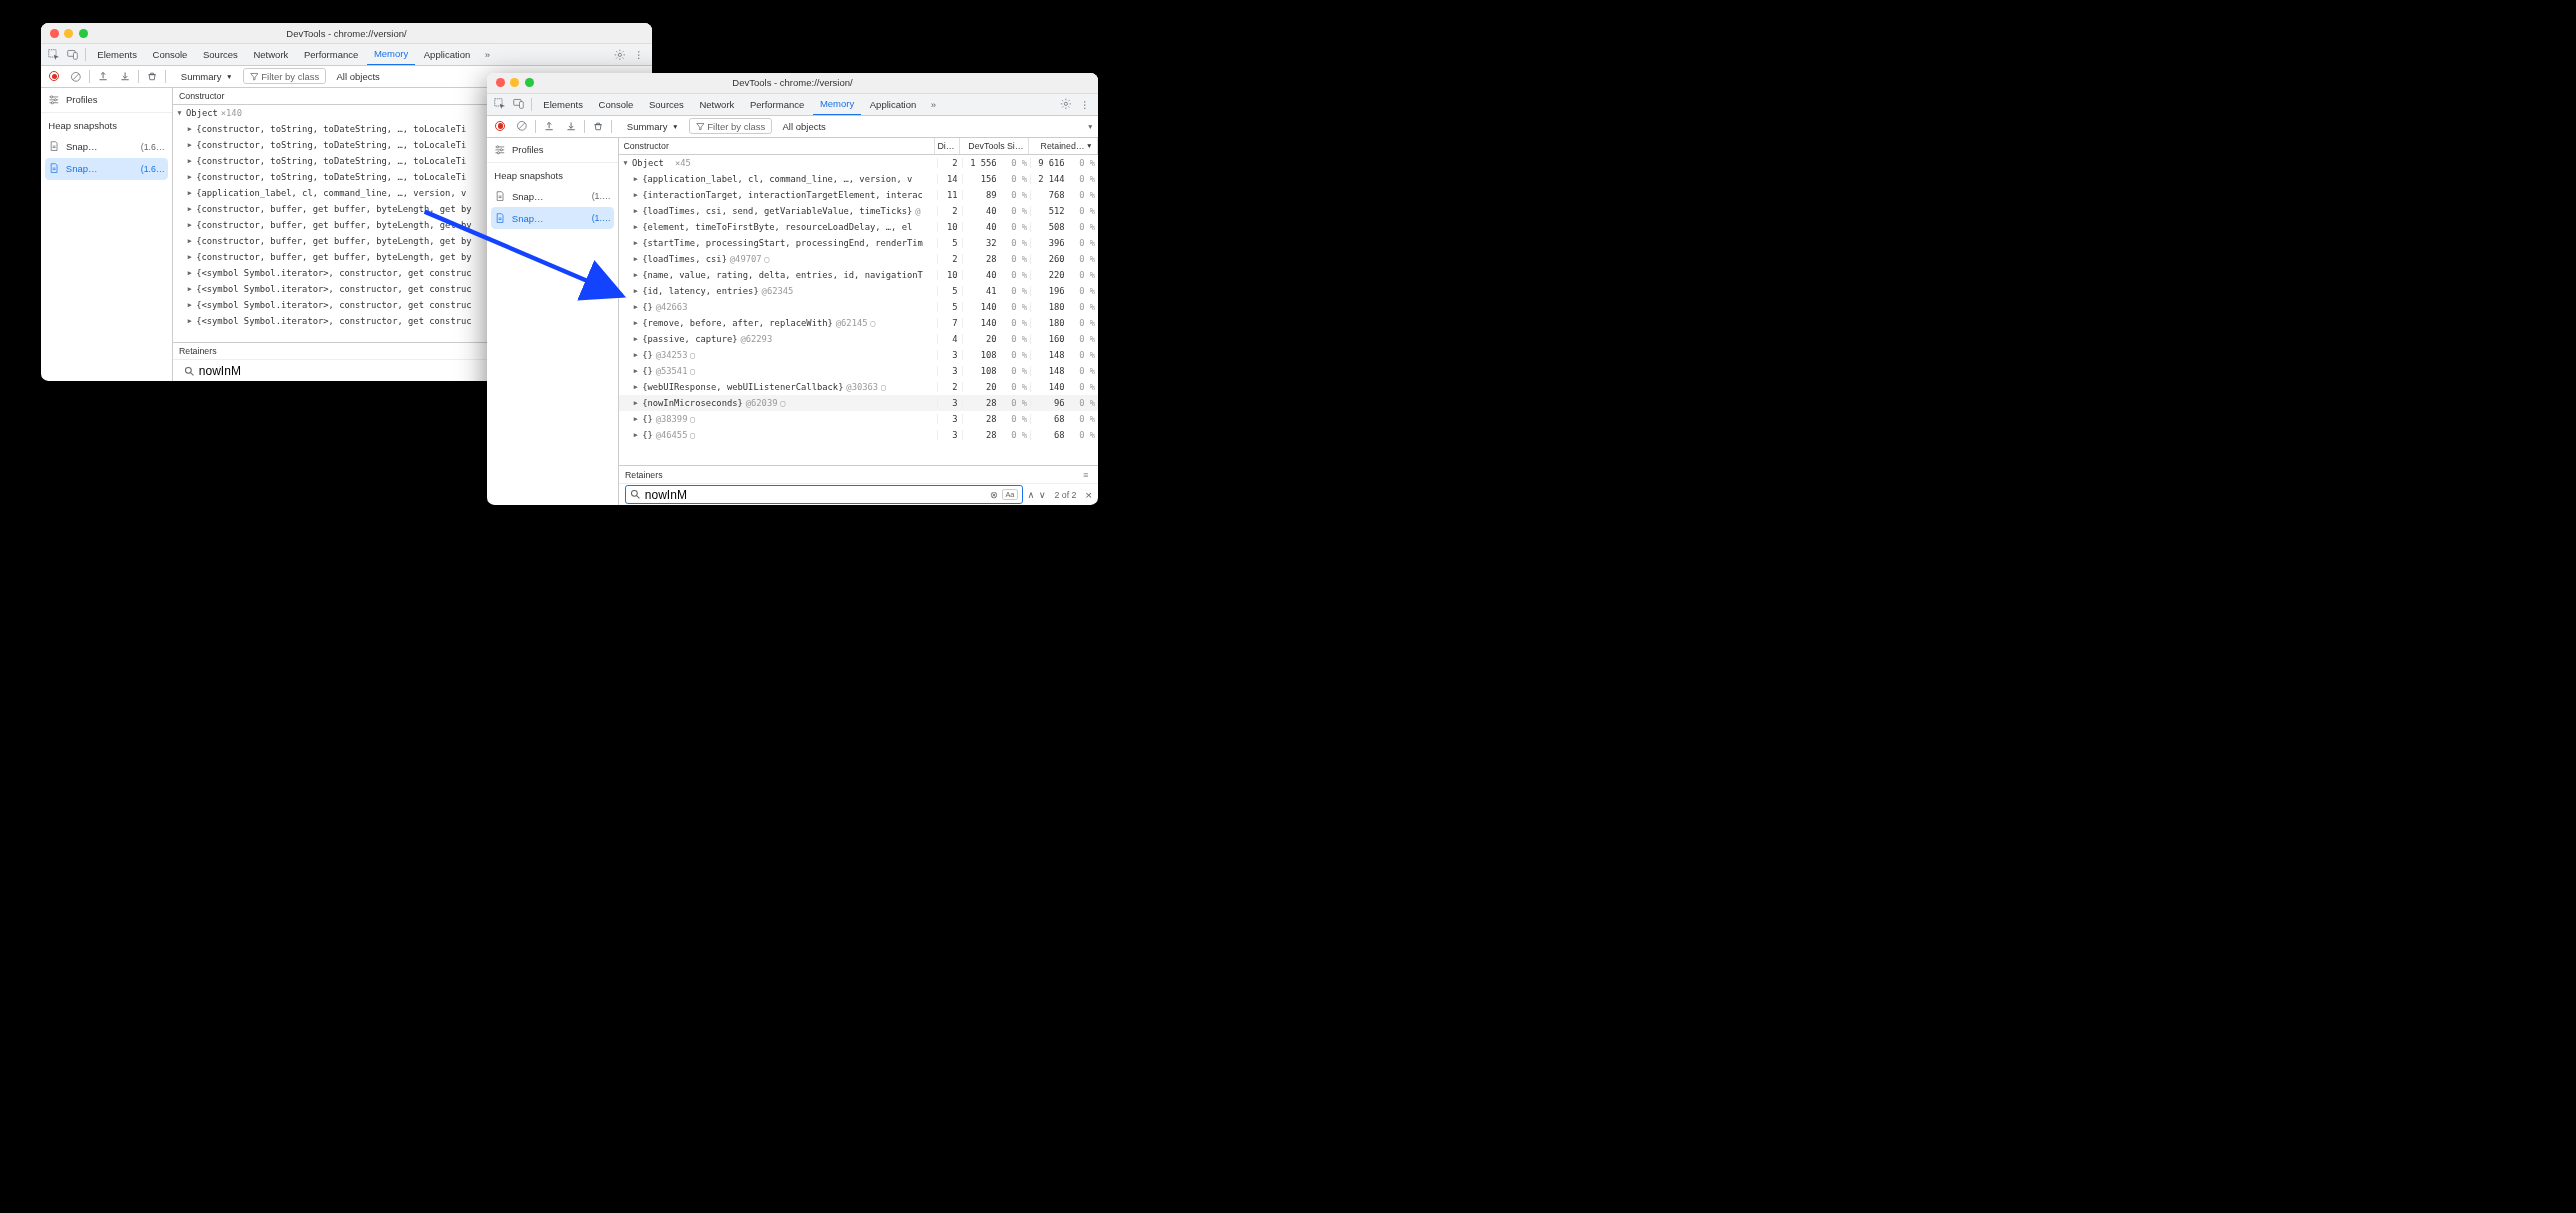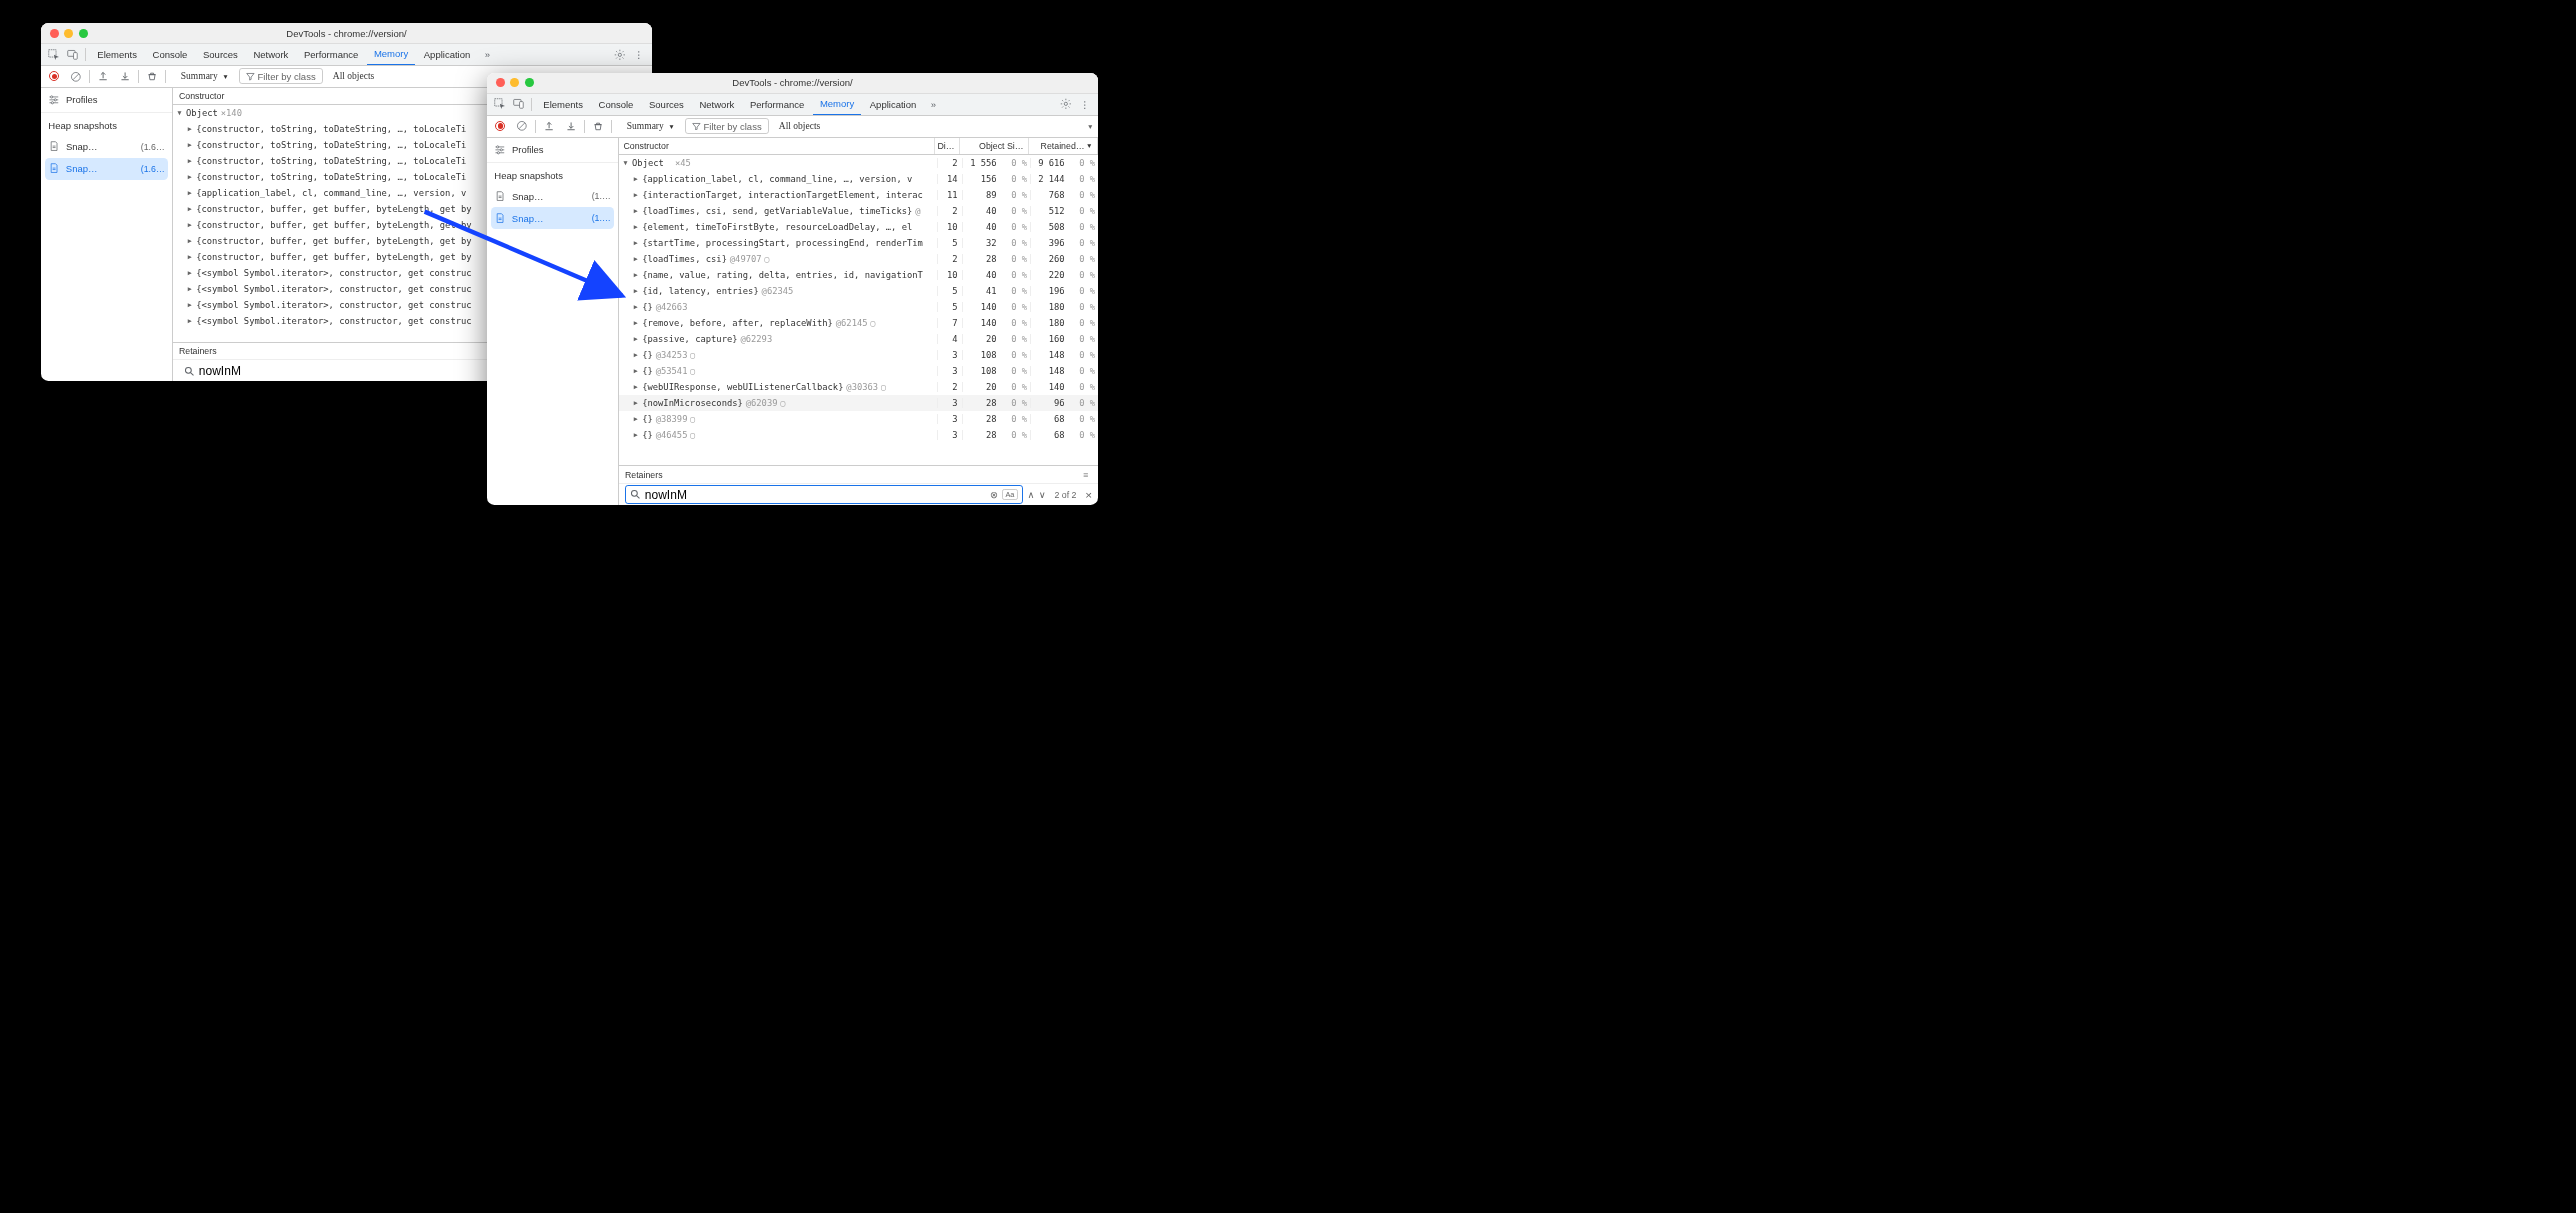--- a/index.html
+++ b/index.html
@@ -63,21 +63,21 @@
     border-bottom:0.7px solid #ccc; padding:0 4.4px; gap:4.4px; background:#fff;
   }
   .toolbar2 .icon-btn {
     width:17.6px;height:17.6px;display:flex;align-items:center;justify-content:center;
     color:#5f6368; cursor:pointer;
   }
   .rec { width:10.2px;height:10.2px;border:1.5px solid #d93025;border-radius:50%;position:relative; }
   .rec::after { content:'';position:absolute;inset:1.5px;border-radius:50%;background:#d93025; }
   .sel {
     display:flex;align-items:center;gap:4.4px;height:16px;padding:0 5.9px;
-    border-radius:2.9px;cursor:pointer;font-family:Liberation Serif, serif;
+    border-radius:2.9px;cursor:pointer;
   }
   .filter-pill {
     display:flex;align-items:center;gap:2.9px;height:16px;padding:0 5.9px;
     border:0.7px solid #ccc;border-radius:2.9px;cursor:text;
   }
   .body {
     display:flex;flex:1;min-height:0;
   }
   .side {
     width:132px;border-right:0.7px solid #ccc;display:flex;flex-direction:column;
@@ -464,21 +464,21 @@
             </svg>
           </span>
         <span>Snap…</span>
         <span class="sz">(1.…</span>
       </div>
     </div>
     <div class="main">
       <div class="grid-head">
         <div class="c0">Constructor</div>
         <div class="cn" style="width:25px">Di…</div>
-        <div class="cw" style="width:69px">Object Si…</div>
+        <div class="cw" style="width:69px">DevTools Si…</div>
         <div class="cw" style="width:69px">
             <span>Retained…</span>
             <span style="font-size:6.6px;margin-left:1.5px;">▼</span>
           </div>
       </div>
       <div class="grid-rows">
         <div class="grow">
           <div class="c0"><span class="tri">▼</span><span>Object</span>&nbsp;<span class="dim">×45</span></div>
           <div class="cn" style="width:25px">2</div>
           <div class="cns" style="width:39px">1 556</div>

